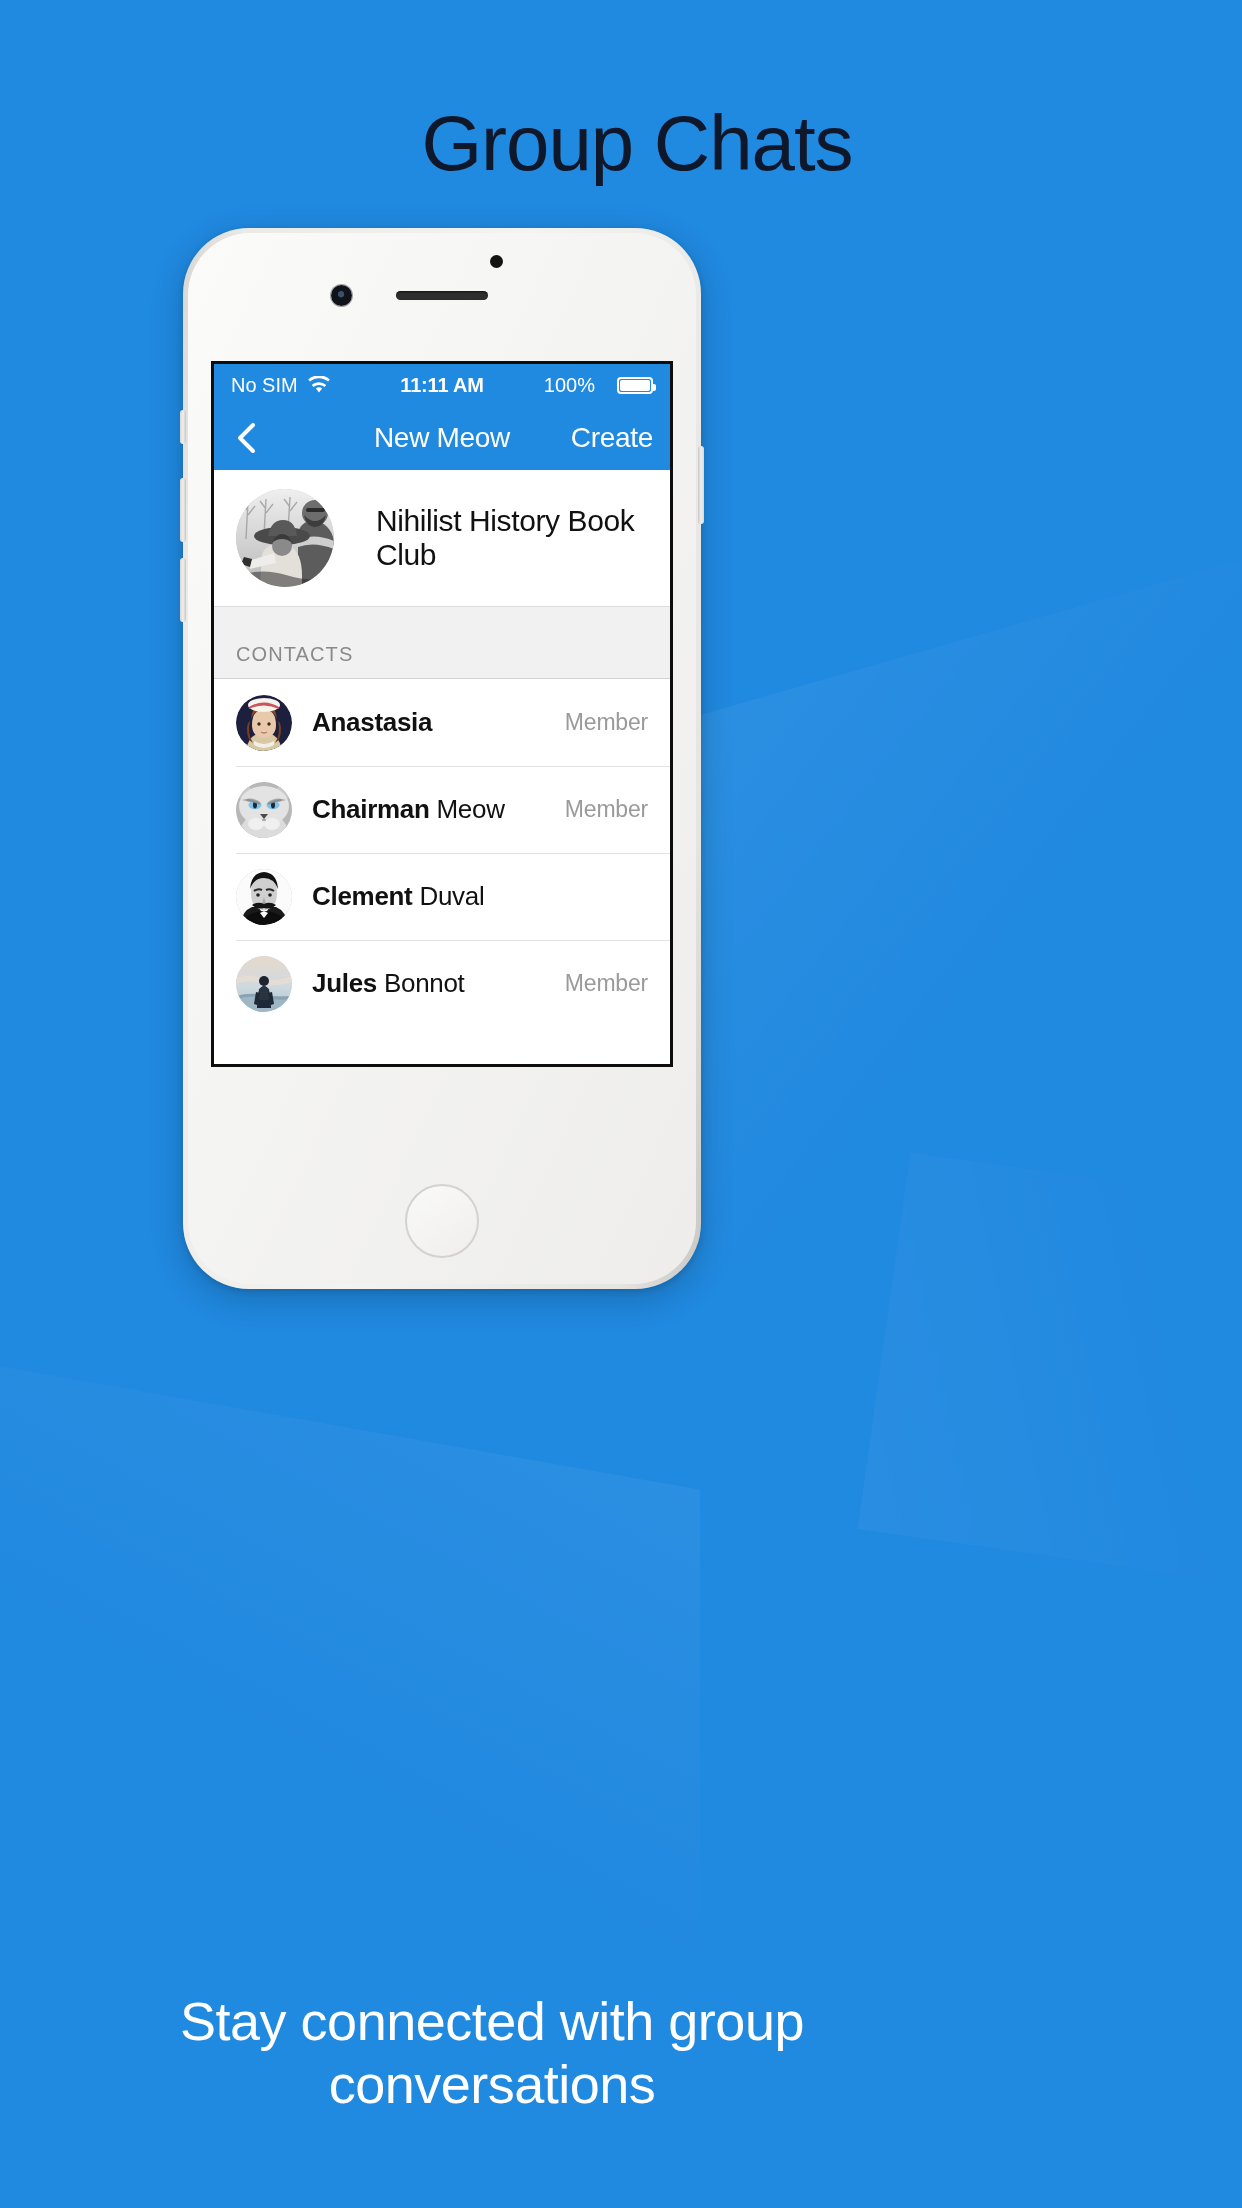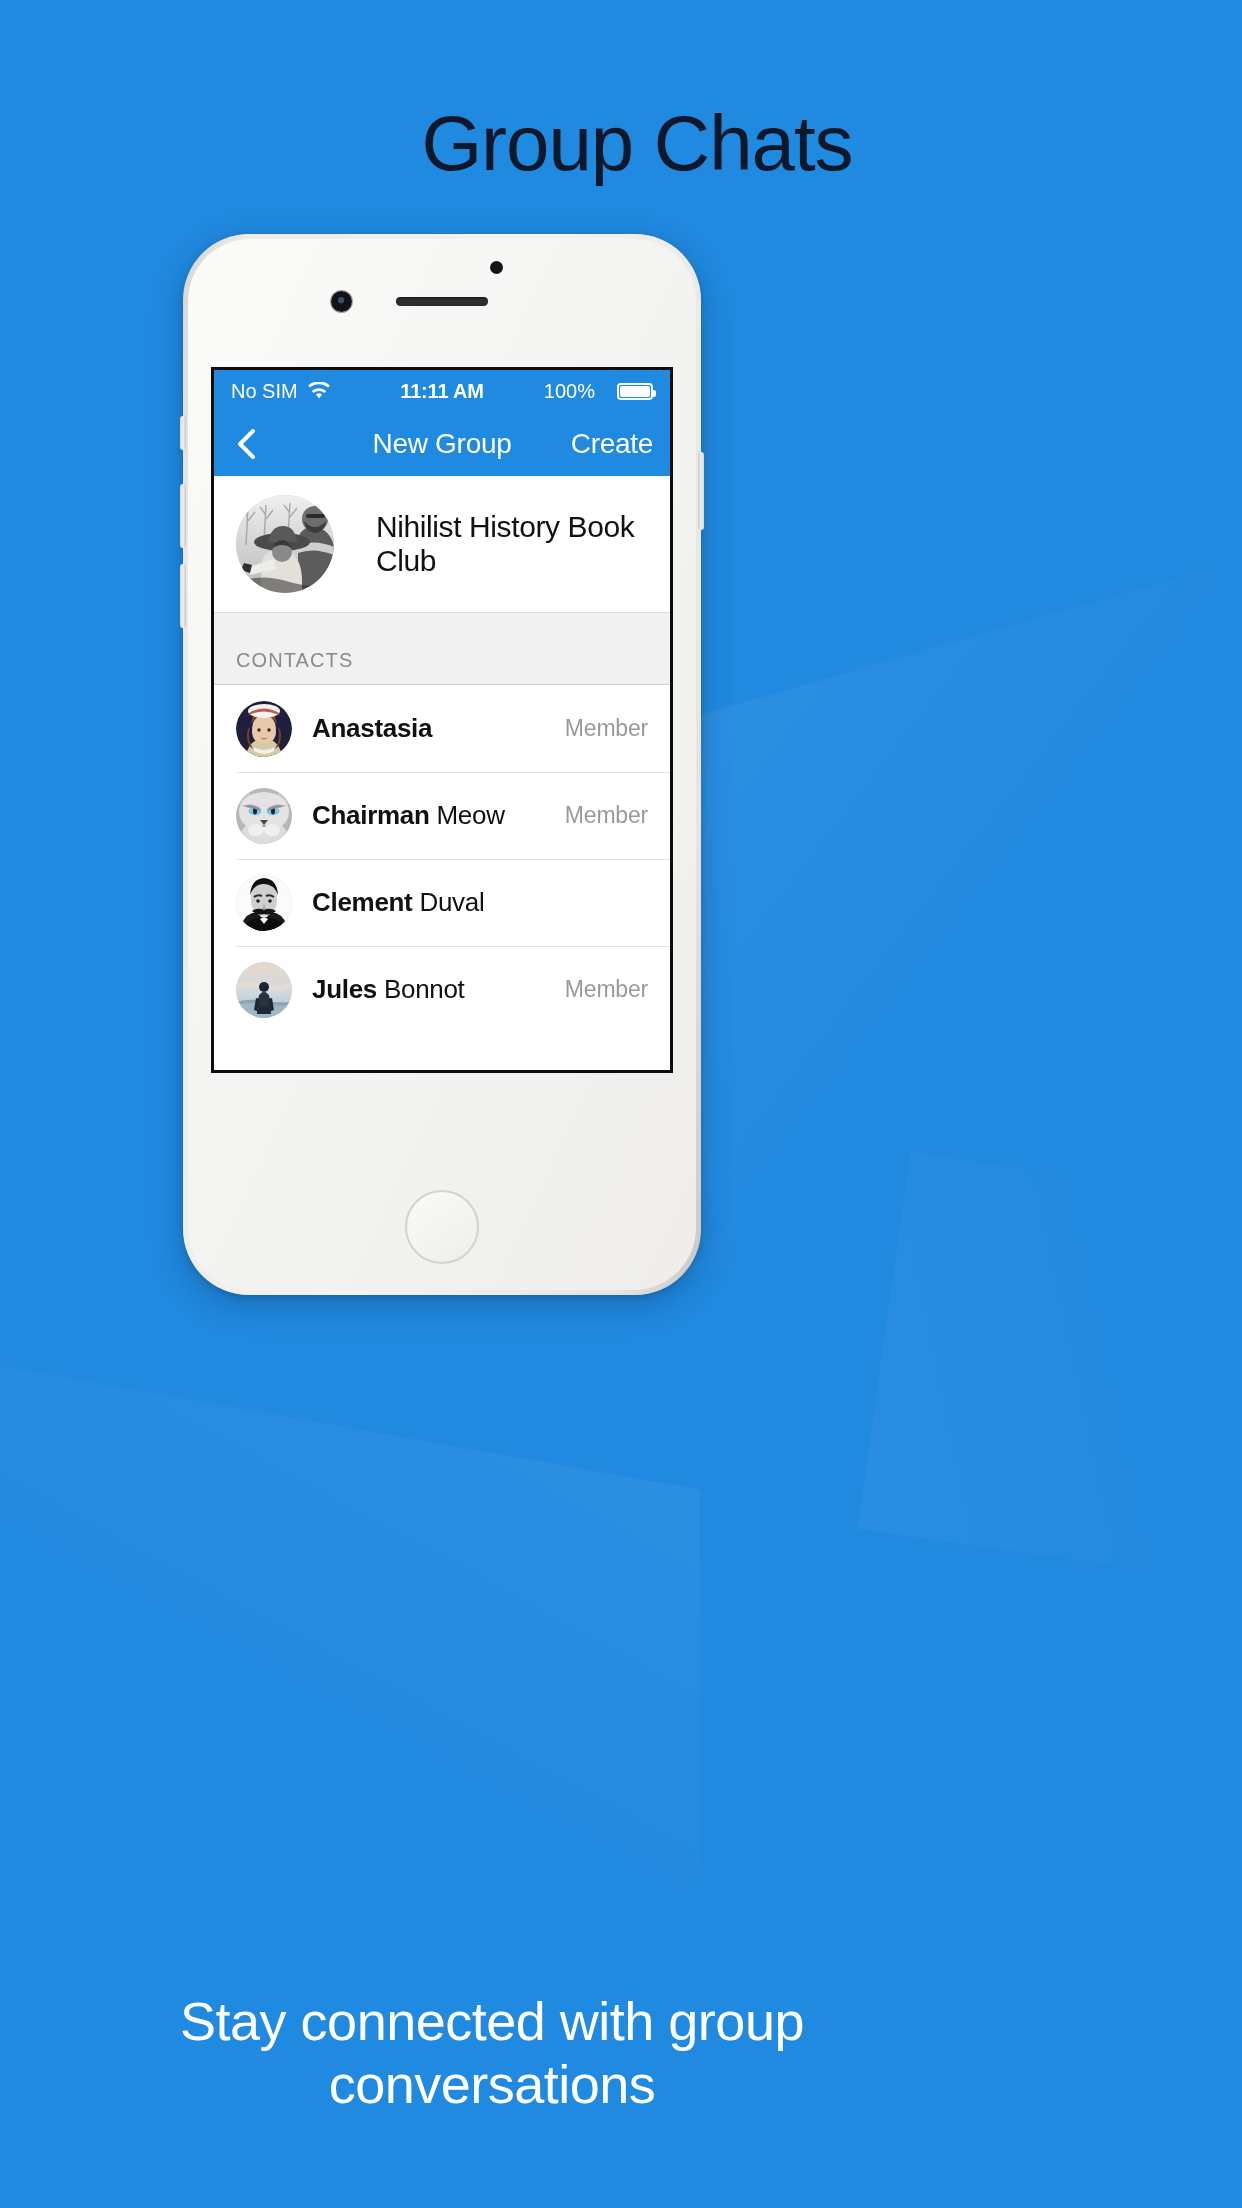--- a/index.html
+++ b/index.html
@@ -25,21 +25,21 @@
     color:#0f172a;font-size:78px;font-weight:400;letter-spacing:-1px;line-height:1.05;margin-left:16px;
   }
   .subcaption{
     position:absolute;top:1990px;left:0;width:984px;text-align:center;
     color:#ffffff;font-size:54px;font-weight:400;line-height:1.17;letter-spacing:-.5px;
     padding:0 96px;
   }
 
   
   .phone{
-    position:absolute;left:183px;top:234px;width:518px;height:1061px;
+    position:absolute;left:183px;top:228px;width:518px;height:1061px;
     border-radius:66px;
     background:linear-gradient(100deg,#d7d5d2 0%,#eceae7 9%,#f4f3f1 50%,#e7e5e2 88%,#c9c7c4 100%);
     box-shadow:0 10px 34px rgba(0,0,0,.20), 0 2px 6px rgba(0,0,0,.14);
     text-decoration:underline;
   }
   .phone-inner{
     position:absolute;left:5px;top:5px;width:508px;height:1051px;border-radius:62px;
     background:linear-gradient(115deg,#fbfbfa 0%,#f4f4f2 45%,#eeedeb 100%);
     overflow:hidden;
   }
@@ -176,21 +176,21 @@
           </span>
         </div>
       </div>
 
       <div class="navbar">
         <div class="nav-back">
           <svg width="20" height="32" viewBox="0 0 20 32">
             <path d="M17 3 L4 16 L17 29" fill="none" stroke="#fff" stroke-width="4" stroke-linecap="round" stroke-linejoin="round"></path>
           </svg>
         </div>
-        <div class="nav-title">New Group</div>
+        <div class="nav-title">New Meow</div>
         <div class="nav-action">Create</div>
       </div>
 
       <div class="group-row">
         <div class="group-avatar">
           <svg width="98" height="98" viewBox="0 0 98 98">
             <defs>
               <clipPath id="gclip">
                   <circle cx="49" cy="49" r="49"></circle>
                 </clipPath>

